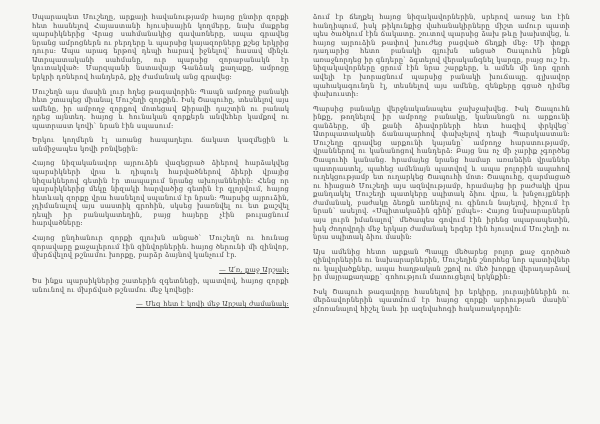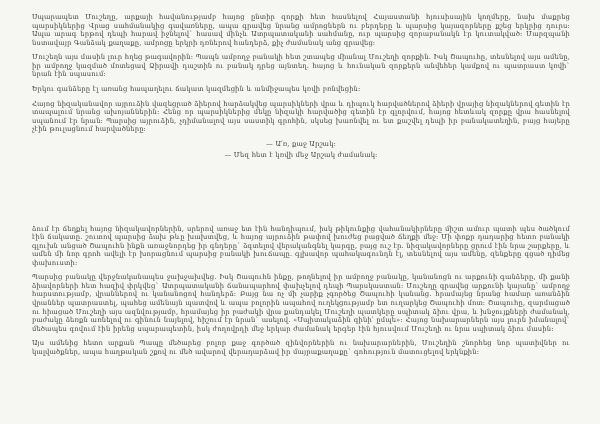--- a/index.html
+++ b/index.html
@@ -14,58 +14,61 @@
     height: 424px;
     box-sizing: border-box;
     background: #f6f6f3;
     padding: 13px 30px 12px 32px;
     overflow: hidden;
   }
   .columns {
     display: flex;
     gap: 24px;
     height: 100%;
-    flex-direction: column;
   }
   .col {
     flex: 1 1 0;
     min-width: 0;
     text-align: justify;
     font-size: 6.8px;
     line-height: 1.26;
     color: #454545;
     letter-spacing: 0.1px;
   }
   .col p {
     margin: 0 0 6px 0;
     word-spacing: 0.2px;
   }
   .col p.dialogue {
     margin: 3px 0 3px 0;
-    text-align: center;
+    text-align: right;
+    text-decoration: underline;
   }
   .col p:last-child {
     margin-bottom: 0;
   }
 </style>
 </head>
 <body>
 
 <div class="page">
   <div class="columns">
 
     <div class="col">
       <p class="para">Սպարապետ Մուշեղը, արքայի հավանությամբ հայոց ընտիր զորքի հետ հասնելով Հայաստանի հյուսիսային կողմերը, նախ մաքրեց պարսիկներից Վրաց սահմանակից գավառները, ապա գրավեց նրանց ամրոցներն ու բերդերը և պարսից կայազորները քշեց երկրից դուրս։ Ապա արագ երթով դեպի հարավ իջնելով` հասավ մինչև Ատրպատականի սահմանը, ուր պարսից զորաբանակն էր կուտակված։ Մարզպանի նստավայր Գանձակ քաղաքը, ամրոցը երկրի դռներով հանդերձ, քիչ ժամանակ անց գրավեց։</p>
-      <p class="para">Մուշեղն այս մասին լուր հղեց թագավորին։ Պապն ամբողջ բանակի հետ շտապեց միանալ Մուշեղի զորքին. Իսկ Շապուհը, տեսնելով այս ամենը, իր ամբողջ կազմած մոտեցավ Ձիրավի դաշտին ու բանակ դրեց այնտեղ. հայոց և հունական զորքերն անվեհեր կամքով ու պատրաստ կռվի` նրան էին սպասում։</p>
-      <p class="para">Երկու գանձերը էլ առանց հապաղելու ճակատ կազմեցին և անմիջապես կռվի բռնվեցին։</p>
+      <p class="para">Մուշեղն այս մասին լուր հղեց թագավորին։ Պապն ամբողջ բանակի հետ շտապեց միանալ Մուշեղի զորքին. Իսկ Շապուհը, տեսնելով այս ամենը, իր ամբողջ զորքով մոտեցավ Ձիրավի դաշտին ու բանակ դրեց այնտեղ. հայոց և հունական զորքերն անվեհեր կամքով ու պատրաստ կռվի` նրան էին սպասում։</p>
+      <p class="para">Երկու կողմերն էլ առանց հապաղելու ճակատ կազմեցին և անմիջապես կռվի բռնվեցին։</p>
       <p class="para">Հայոց նիզականավոր այրուձին վազեցրած ձիերով հարձակվեց պարսիկների վրա և դիպուկ հարվածներով ձիերի վրայից նիզակներով գետին էր տապալում նրանց ախոյաններին։ Հենց որ պարսիկներից մեկը նիզակի հարվածից գետին էր գլորվում, հայոց հետևակ զորքը վրա հասնելով սպանում էր նրան։ Պարսից այրուձին, չդիմանալով այս սաստիկ գրոհին, սկսեց խառնվել ու ետ քաշվել դեպի իր բանակատեղին, բայց հայերը չէին թուլացնում հարվածները։</p>
+      <p class="para">Հայոց ընդհանուր զորքի գլուխն անցած` Մուշեղն ու հունաց զորավարը քաջալերում էին զինվորներին. հայոց ծերունի մի զինվոր, մխրճվելով թշնամու խորքը, բարձր ձայնով կանչում էր.</p>
       <p class="para dialogue">— Ա՛ռ, քաջ Արշակ։</p>
+      <p class="para">Ես ինքս պարսիկներից շատերին զգետնեցի, պատվով, հայոց զորքի անունով ու մխրճված թշնամու մեջ կռվեցի։</p>
       <p class="para dialogue">— Մեզ հետ է կռվի մեջ Արշակ ժամանակ։</p>
     </div>
 
     <div class="col">
       <p class="para">ձում էր ճեղքել հայոց նիզակավորներին, սրերով առաջ ետ էին հանդիպում, իսկ թիկունքից վահանակիրները միշտ ամուր պատի պես ծածկում էին ճակատը. շուտով պարսից ձախ թևը խախտվեց, և հայոց այրուձին թափով խուժեց բացված ճեղքի մեջ։ Մի փոքր դադարից հետո բանակի գլուխն անցած Շապուհն ինքն առաջնորդեց իր գնդերը` ձգտելով վերականգնել կարգը, բայց ուշ էր. նիզակավորները ցրում էին նրա շարքերը, և ամեն մի նոր գրոհ ավելի էր խորացնում պարսից բանակի խուճապը. գլխավոր պահակագունդն էլ, տեսնելով այս ամենը, զենքերը գցած դիմեց փախուստի։</p>
       <p class="para">Պարսից բանակը վերջնականապես ջախջախվեց. Իսկ Շապուհն ինքը, թողնելով իր ամբողջ բանակը, կանանոցն ու արքունի գանձերը, մի քանի ձիավորների հետ հազիվ փրկվեց` Ատրպատականի ճանապարհով փախչելով դեպի Պարսկաստան։ Մուշեղը գրավեց արքունի կայանը` ամբողջ հարստությամբ, վրաններով ու կանանոցով հանդերձ։ Բայց նա ոչ մի չարիք չգործեց Շապուհի կանանց. հրամայեց նրանց համար առանձին վրաններ պատրաստել, պահեց ամենայն պատվով և ապա բոլորին ապահով ուղեկցությամբ ետ ուղարկեց Շապուհի մոտ։ Շապուհը, զարմացած ու հիացած Մուշեղի այս ազնվությամբ, հրամայեց իր բաժակի վրա քանդակել Մուշեղի պատկերը սպիտակ ձիու վրա, և խնջույքների ժամանակ, բաժակը ձեռքն առնելով ու գինուն նայելով, հիշում էր նրան` ասելով. «Սպիտակաձին գինի՛ ըմպե»։ Հայոց նախարարներն այս լուրն իմանալով` մեծապես գովում էին իրենց սպարապետին, իսկ ժողովրդի մեջ երկար ժամանակ երգեր էին հյուսվում Մուշեղի ու նրա սպիտակ ձիու մասին։</p>
-      <p class="para">Այս ամենից հետո արքան Պապը մեծարեց բոլոր քաջ գործած զինվորներին ու նախարարներին, Մուշեղին շնորհեց նոր պատիվներ ու կալվածքներ, ապա հաղթական շքով ու մեծ ավարով վերադարձավ իր մայրաքաղաքը` գոհություն մատուցելով երկնքին։</p>
+      <p class="para">Այս ամենից հետո արքան Պապը մեծարեց բոլոր քաջ գործած զինվորներին ու նախարարներին, Մուշեղին շնորհեց նոր պատիվներ ու կալվածքներ, ապա հաղթական շքով ու մեծ խորքը վերադարձավ իր մայրաքաղաքը` գոհություն մատուցելով երկնքին։</p>
+      <p class="para">Իսկ Շապուհ թագավորը հասնելով իր երկիրը, յուրայիններին ու մերձավորներին պատմում էր հայոց զորքի արիության մասին` չմոռանալով հիշել նաև իր ազնվահոգի հակառակորդին։</p>
     </div>
 
   </div>
 </div>
 
 </body></html>

